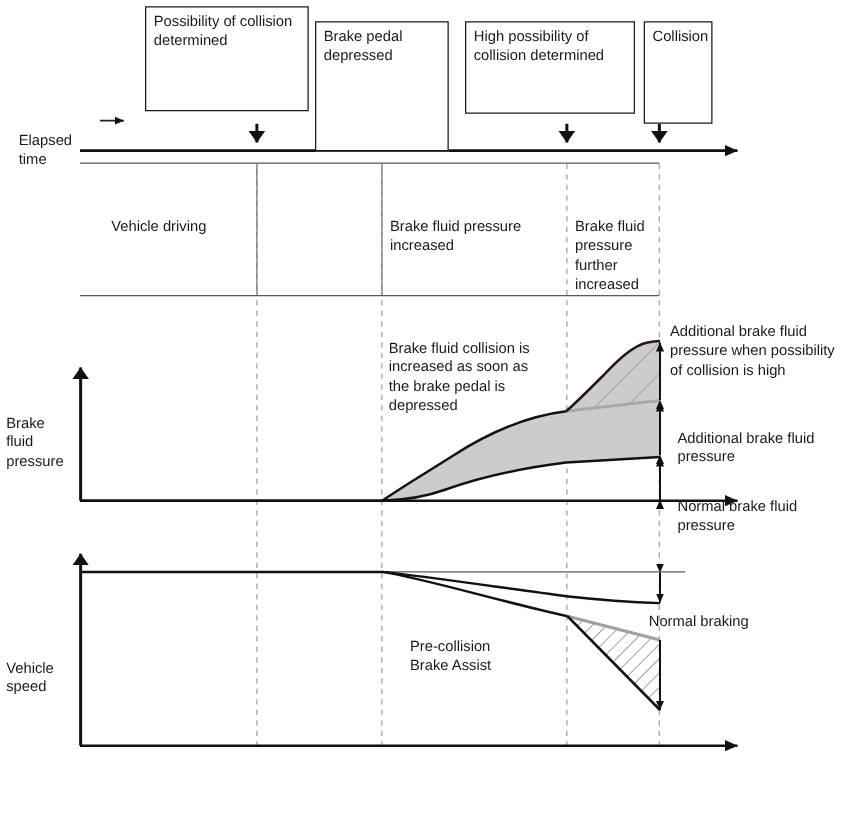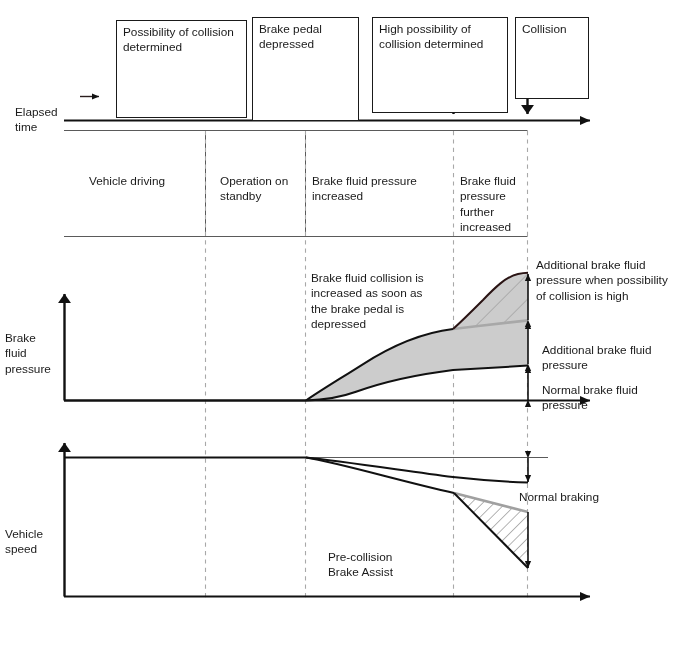--- a/index.html
+++ b/index.html
@@ -96,62 +96,60 @@
       <line x1="64" y1="596.5" x2="590" y2="596.5" stroke="#111" stroke-width="2" marker-end="url(#ah)"></line>
       <line x1="64.5" y1="596.5" x2="64.5" y2="443" stroke="#111" stroke-width="2.4" marker-end="url(#ahv)"></line>
 
       <g stroke="#111" stroke-width="1.6">
         <line x1="528" y1="458" x2="528" y2="482" marker-start="url(#ahs)" marker-end="url(#ahs)"></line>
         <line x1="528" y1="512" x2="528" y2="568" marker-end="url(#ahs)"></line>
       </g>
     </g>
   </svg>
 
-  <div class="evbox" style="left:116px;top:20px;width:131px;height:98px;">
+  <div class="evbox" style="left:116px;top:5px;width:131px;height:84px;">
     <div class="lbl">Possibility of collision
 determined</div>
   </div>
   <div class="evbox" style="left:252px;top:17px;width:107px;height:104px;">
     <div class="lbl">Brake pedal
 depressed</div>
   </div>
-  <div class="evbox" style="left:372px;top:17px;width:136px;height:96px;padding-left:37px;">
+  <div class="evbox" style="left:372px;top:17px;width:136px;height:74px;padding-left:37px;">
     <div class="lbl">High possibility of
 collision determined</div>
   </div>
-  <div class="evbox" style="left:515px;top:17px;width:74px;height:82px;">
+  <div class="evbox" style="left:515px;top:17px;width:55px;height:82px;">
     <div class="lbl">Collision</div>
   </div>
 
   <div class="txt" style="left:15px;top:75px;">Elapsed
 time</div>
   <div class="txt" style="left:5px;top:301px;">Brake
 fluid
 pressure</div>
   <div class="txt" style="left:5px;top:497px;">Vehicle
 speed</div>
 
   <div class="txt" style="left:89px;top:144px;">Vehicle driving</div>
-  <div class="txt" style="left:220px;top:144px;">Operation on
-standby</div>
   <div class="txt" style="left:312px;top:144px;">Brake fluid pressure
 increased</div>
   <div class="txt" style="left:460px;top:144px;">Brake fluid
 pressure
 further
 increased</div>
 
   <div class="txt" style="left:311px;top:241px;">Brake fluid collision is
 increased as soon as
 the brake pedal is
 depressed</div>
   <div class="txt" style="left:536px;top:228px;">Additional brake fluid
 pressure when possibility
 of collision is high</div>
   <div class="txt" style="left:542px;top:313px;">Additional brake fluid
 pressure</div>
-  <div class="txt" style="left:542px;top:353px;">Normal brake fluid
+  <div class="txt" style="left:542px;top:368px;">Normal brake fluid
 pressure</div>
   <div class="txt" style="left:519px;top:460px;">Normal braking</div>
-  <div class="txt" style="left:328px;top:520px;">Pre-collision
+  <div class="txt" style="left:328px;top:480px;">Pre-collision
 Brake Assist</div>
 
 </div>
 
 </body></html>

